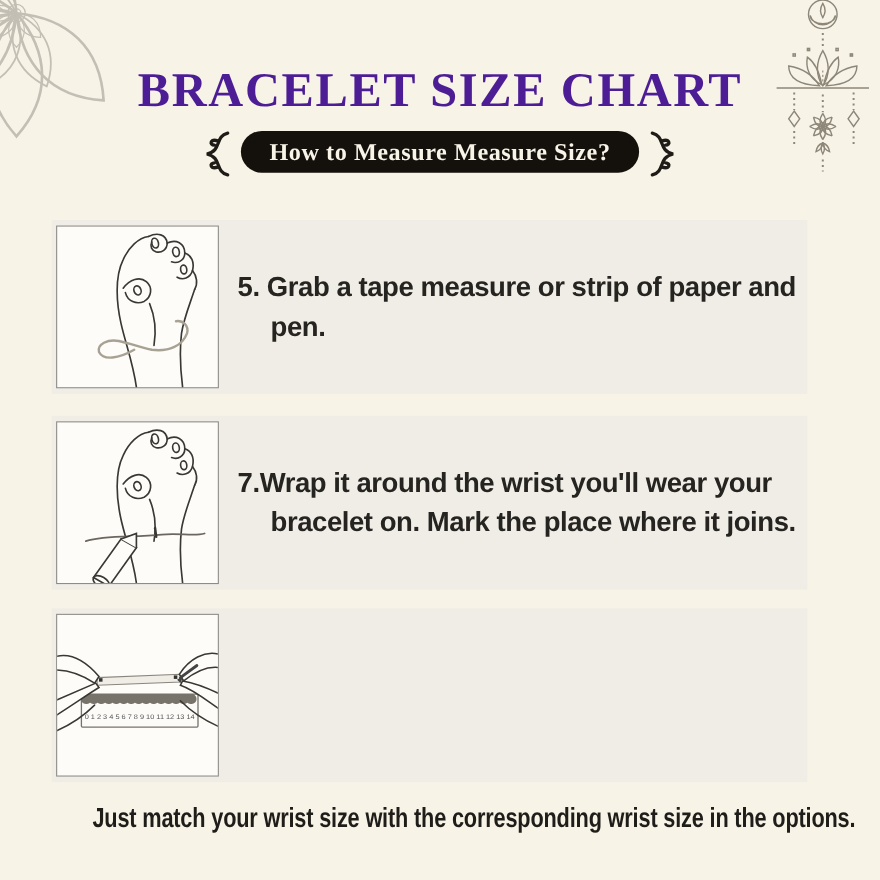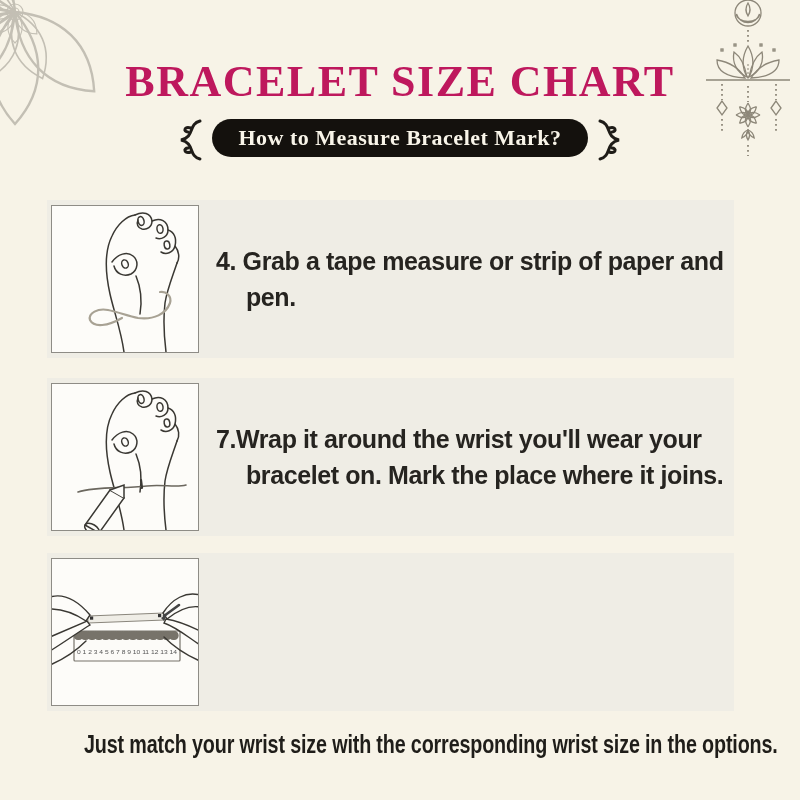--- a/index.html
+++ b/index.html
@@ -9,21 +9,21 @@
     font-family:"Liberation Sans",sans-serif;
     color:#262420;
   }
   
   .mandala{position:absolute;left:-2px;top:-2px;}
   .lotus{position:absolute;left:655px;top:0;}
   
   .title{
     position:absolute;top:58px;left:0;width:800px;text-align:center;
     font-family:"Liberation Serif",serif;font-size:44px;font-weight:700;
-    letter-spacing:1.5px;color:#be185d;margin:0;line-height:48px;
+    letter-spacing:1.5px;color:#4c1d95;margin:0;line-height:48px;
   }
   .badge-row{
     position:absolute;top:115px;left:0;width:800px;
     display:flex;justify-content:center;align-items:center;gap:9px;
   }
   .badge-pill{
     background:#14110d;color:#f8f4e8;height:38px;line-height:38px;
     border-radius:21px;padding:0 26px;
     font-family:"Liberation Serif",serif;font-size:22px;font-weight:700;
     letter-spacing:0.5px;white-space:nowrap;
@@ -136,21 +136,21 @@
 </svg>
 
 <h1 class="title">BRACELET SIZE CHART</h1>
 
 <div class="badge-row">
   <svg width="30" height="46" viewBox="0 0 30 46" fill="none" stroke="#1f1c18" stroke-width="3" stroke-linecap="round">
     <path d="M27,6 C15,9 22,22 8,25 C22,28 15,41 27,44"></path>
     <path d="M18,13 C11,11 10,17 15,17"></path>
     <path d="M18,37 C11,39 10,33 15,33"></path>
   </svg>
-  <div class="badge-pill">How to Measure Bracelet Mark?</div>
+  <div class="badge-pill">How to Measure Measure Size?</div>
   <svg width="30" height="46" viewBox="0 0 30 46" fill="none" stroke="#1f1c18" stroke-width="3" stroke-linecap="round" transform="scale(-1,1)">
     <path d="M27,6 C15,9 22,22 8,25 C22,28 15,41 27,44"></path>
     <path d="M18,13 C11,11 10,17 15,17"></path>
     <path d="M18,37 C11,39 10,33 15,33"></path>
   </svg>
 </div>
 
 <div class="step-row row-1">
   <div class="illo-box">
     <svg width="146" height="146" viewBox="0 0 146 146" fill="none" stroke="#3a3833" stroke-width="1.5" stroke-linecap="round">
@@ -162,21 +162,21 @@
       <path d="M116,24 C122,26 125,32 123,40 C121,47 114,49 109,46"></path>
       <ellipse cx="115" cy="39" rx="2.8" ry="4" transform="rotate(-8 115 39)"></ellipse>
       <path d="M123,40 C127,45 128,52 125,57"></path>
       <path d="M125,57 C120,72 115,84 113,97 C111,114 112,130 114,146"></path>
       <path d="M60,56 C66,48 75,45 81,50 C87,55 86,64 79,68 C72,71 64,68 62,60"></path>
       <ellipse cx="73" cy="58" rx="3.2" ry="4.2" transform="rotate(-20 73 58)"></ellipse>
       <path d="M84,70 C89,82 90,96 88,108"></path>
       <path d="M70,112 C56,120 42,122 38,114 C36,107 46,102 56,104 C66,106 76,110 86,112 C102,114 114,108 118,97 C120,90 114,85 108,86" stroke="#a8a294" stroke-width="2.2"></path>
     </svg>
   </div>
-  <div class="step-text">4. Grab a tape measure or strip of paper and
+  <div class="step-text">5. Grab a tape measure or strip of paper and
 pen.</div>
 </div>
 
 <div class="step-row row-2">
   <div class="illo-box">
     <svg width="146" height="146" viewBox="0 0 146 146" fill="none" stroke="#3a3833" stroke-width="1.5" stroke-linecap="round">
       <path d="M72,146 C69,124 62,106 58,88 C54,70 52,46 60,30 C65,19 74,10 83,9"></path>
       <path d="M83,9 C91,5 99,7 100,15 C100,21 95,24 90,23 C86,22 84,18 86,14"></path>
       <ellipse cx="89" cy="15" rx="3" ry="4.5" transform="rotate(-15 89 15)"></ellipse>
       <path d="M100,15 C108,11 116,15 116,24 C116,31 109,34 104,32"></path>

